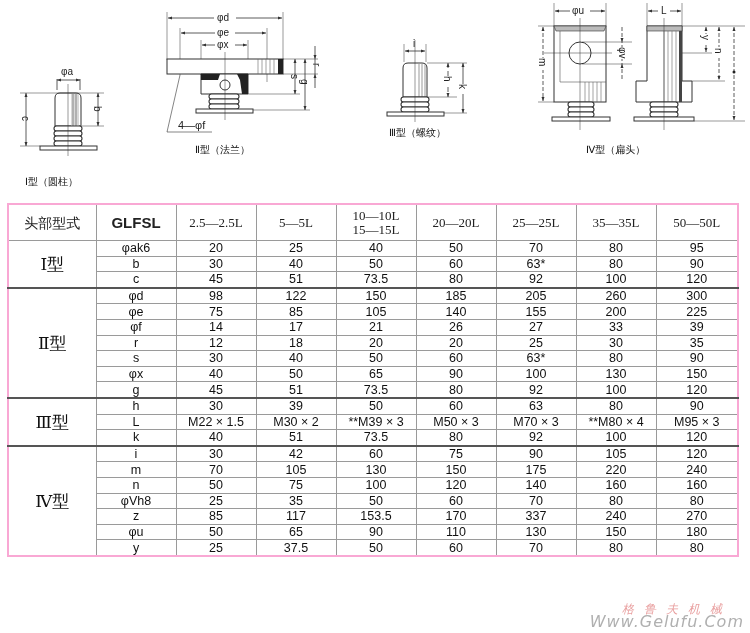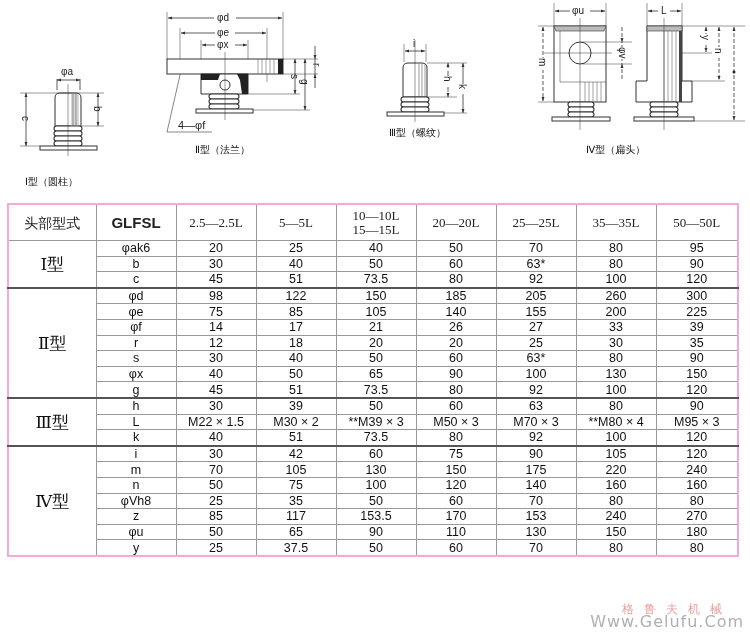--- a/index.html
+++ b/index.html
@@ -11,21 +11,21 @@
     .dim { font-family:"Liberation Sans", sans-serif; font-size:10px; fill:#222; }
 
     table.spec { position:absolute; left:7px; top:171px; width:730px; border-collapse:collapse; table-layout:fixed; border:2px solid #f9a8d4;margin-top:32px; }
     table.spec td, table.spec th { border:1px solid #9a9a9a; text-align:center; padding:0; font-weight:normal; }
     table.spec th { height:35px; font-family:"Liberation Serif", serif; font-size:13px; line-height:14px; color:#222; }
     table.spec th.gl { font-family:"Liberation Sans", sans-serif; font-weight:bold; font-size:15px; }
     table.spec th.hd { font-family:"DejaVu Serif", serif; font-size:14px; }
     table.spec td { height:14.6px; font-size:12.5px; line-height:14px; color:#111; }
     table.spec td.grp { font-family:"DejaVu Serif", serif; font-size:17px; }
     table.spec tr.gstart td { border-top:2px solid #555; }
-    .wm { position:absolute; right:6px; bottom:2px; text-align:right; pointer-events:none; }
+    .wm { position:absolute; right:6px; bottom:2px; text-align:right; pointer-events:none;font-style:italic; }
     .wm .cn { color:#e9a0a0; font-family:"DejaVu Serif", serif; font-size:12px; letter-spacing:10px; position:absolute; right:12px; bottom:13px; white-space:nowrap; }
     .wm .en { color:#b0b0b0; font-family:"DejaVu Sans", sans-serif; font-size:16px; letter-spacing:1px; white-space:nowrap; }
   </style>
 </head>
 <body>
 
 <div class="figs">
 
   <div class="fig" style="left:0;top:0;width:130px;height:170px;margin-top:32px;">
     <svg width="130" height="170">
@@ -456,21 +456,21 @@
         <td>70</td>
         <td>80</td>
         <td>80</td>
       </tr>
       <tr>
         <td>z</td>
         <td>85</td>
         <td>117</td>
         <td>153.5</td>
         <td>170</td>
-        <td>153</td>
+        <td>337</td>
         <td>240</td>
         <td>270</td>
       </tr>
       <tr>
         <td>φu</td>
         <td>50</td>
         <td>65</td>
         <td>90</td>
         <td>110</td>
         <td>130</td>

